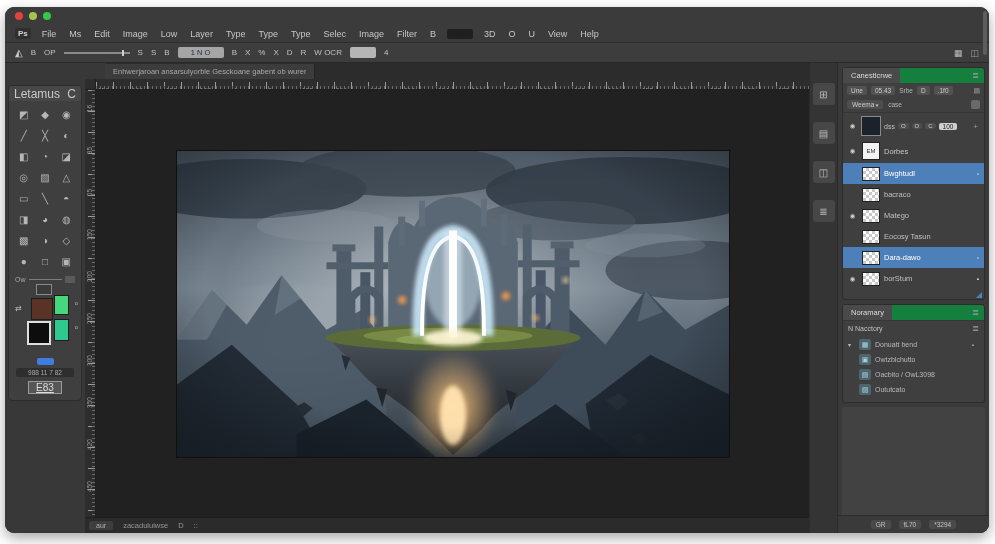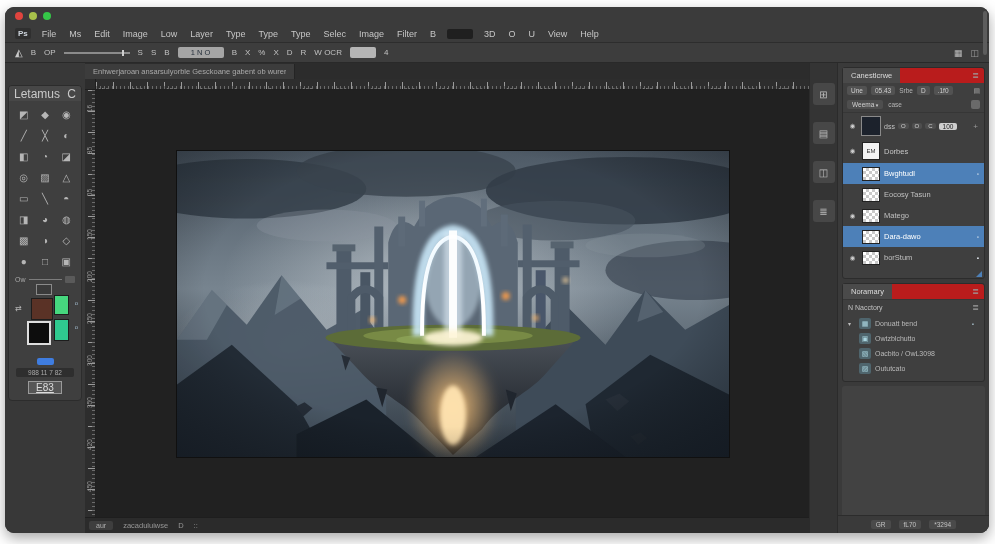--- a/index.html
+++ b/index.html
@@ -64,21 +64,21 @@
   .sw-c{left:18px;top:37px;width:24px;height:24px;border:2px solid #dedede;}
   .sw-d{left:45px;top:35px;width:15px;height:22px;}
   .sw-o{position:absolute;right:3px;font-size:6px;color:#9fb8c9;}
   .mini-blue{display:block;margin:2px auto;width:17px;height:7px;border-radius:2px;}
   .tp-chip{display:block;margin:3px auto 0;width:58px;text-align:center;background:#2e2e2e;color:#a9a9a9;
     font-size:6.5px;border-radius:2px;padding:1px 0;}
   .tp-value{display:block;margin:4px auto 0;width:34px;text-align:center;background:#565656;color:#dcdcdc;
     border:1px solid #9a9a9a;font-size:10px;padding:0 2px;text-decoration:underline;}
 
   
-  .tabbar{height:16px;background:#2c2c2c;display:flex;align-items:flex-end;flex:0 0 auto;}
+  .tabbar{height:16px;background:#2c2c2c;display:flex;align-items:flex-end;flex:0 0 auto;margin-left:20px;}
   .doctab{height:15px;background:#3c3c3c;border-right:1px solid #242424;display:flex;align-items:center;
     padding:0 8px;max-width:300px;overflow:hidden;}
   .doctab span{font-size:7.5px;color:#a9a9a9;white-space:nowrap;overflow:hidden;text-overflow:ellipsis;}
   .ruler-row{height:11px;display:flex;flex:0 0 auto;}
   .corner{width:11px;height:11px;background:#2d2d2d;border-right:1px solid #1f1f1f;border-bottom:1px solid #1f1f1f;}
   .h-ruler{flex:1;background:#2d2d2d;border-bottom:1px solid #1f1f1f;position:relative;overflow:hidden;white-space:nowrap;}
   .h-ruler::after{content:"";position:absolute;inset:0;
     background-image:repeating-linear-gradient(90deg,#6b6b6b 0 1px,transparent 1px 4px),
                      repeating-linear-gradient(90deg,#9a9a9a 0 1px,transparent 1px 17px);
     background-size:100% 3px,100% 7px;background-position:left bottom,left bottom;background-repeat:no-repeat;}
@@ -93,21 +93,21 @@
   .vr-num{position:absolute;top:15px;left:-6px;width:20px;text-align:center;transform:rotate(-90deg);
     font-size:6.5px;color:#979797;display:block;}
   .canvas{flex:1;background:#212121;position:relative;display:flex;align-items:center;justify-content:center;}
   .artwork{width:554px;height:308px;display:block;border:1px solid #101010;}
   .statusbar{height:16px;background:#2b2b2b;border-top:1px solid #1e1e1e;display:flex;align-items:center;
     gap:10px;padding-left:4px;font-size:7.5px;color:#969696;flex:0 0 auto;}
   .zoom-chip{background:#3e3e3e;border-radius:2px;padding:1px 7px;font-size:7px;color:#b0b0b0;}
 
   
   .panel{background:#3f3f3f;border:1px solid #2c2c2c;border-radius:3px;margin:4px 4px 0;}
-  .p-tabrow{height:15px;background:#b91c1c;display:flex;align-items:center;border-radius:3px 3px 0 0;}
+  .p-tabrow{height:15px;background:#15803d;display:flex;align-items:center;border-radius:3px 3px 0 0;}
   .p-tab{background:#4a4a4a;height:15px;display:flex;align-items:center;padding:0 8px;font-size:7.5px;color:#dcdcdc;}
   .p-menu{margin-left:auto;padding-right:5px;font-size:8px;color:#9f9f9f;}
   .p-menu::before{content:"≣";}
   .filter-row{display:flex;align-items:center;gap:4px;padding:3px 4px;font-size:6.5px;color:#b5b5b5;}
   .f-chip{background:#525252;border-radius:2px;padding:1px 4px;color:#d0d0d0;}
   .f-ico{margin-left:auto;color:#9a9a9a;font-size:7px;}
   .f-ico::before{content:"▤";}
   .blend-row{display:flex;align-items:center;gap:5px;padding:2px 4px 3px;font-size:6.5px;color:#b5b5b5;}
   .b-chip{background:#4e4e4e;border-radius:2px;padding:1px 5px;color:#d0d0d0;}
   .b-chip::after{content:" ▾";font-size:5px;}
@@ -478,29 +478,35 @@
 
           <div class="layer-row selected">
                 <span class="eye"></span>
                 <span class="thumb checker"></span>
                 <span class="l-label">Bwghtudl</span>
                 <span class="l-badge">▫</span>
               </div>
               <div class="layer-row">
                 <span class="eye"></span>
                 <span class="thumb checker"></span>
-                <span class="l-label">Eocosy Tasun</span>
+                <span class="l-label">bacraco</span>
                 <span class="l-badge"></span>
               </div>
               <div class="layer-row">
                 <span class="eye on"></span>
                 <span class="thumb checker"></span>
                 <span class="l-label">Matego</span>
                 <span class="l-badge"></span>
               </div>
+              <div class="layer-row">
+                <span class="eye"></span>
+                <span class="thumb checker"></span>
+                <span class="l-label">Eocosy Tasun</span>
+                <span class="l-badge"></span>
+              </div>
               <div class="layer-row selected">
                 <span class="eye"></span>
                 <span class="thumb checker"></span>
                 <span class="l-label">Dara-dawo</span>
                 <span class="l-badge">▫</span>
               </div>
               <div class="layer-row">
                 <span class="eye on"></span>
                 <span class="thumb checker"></span>
                 <span class="l-label">borStum</span>

